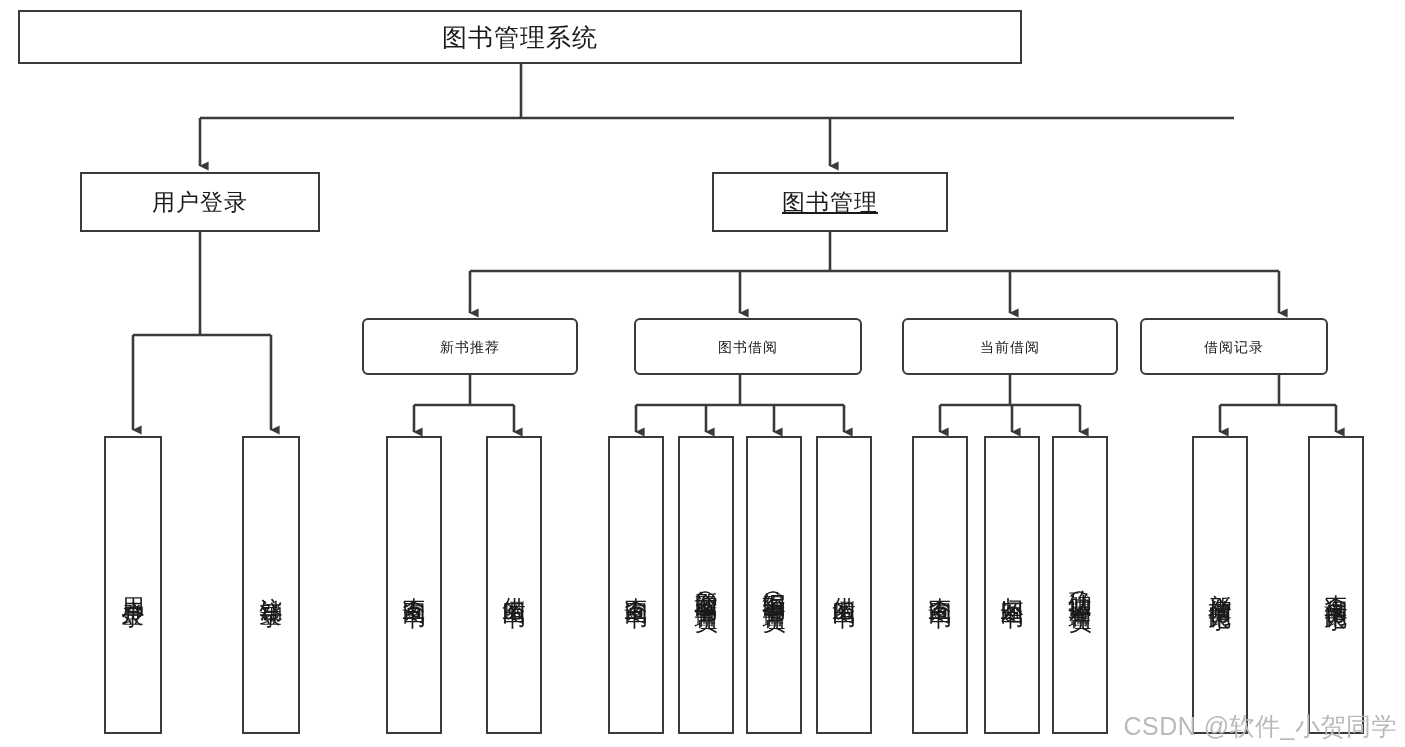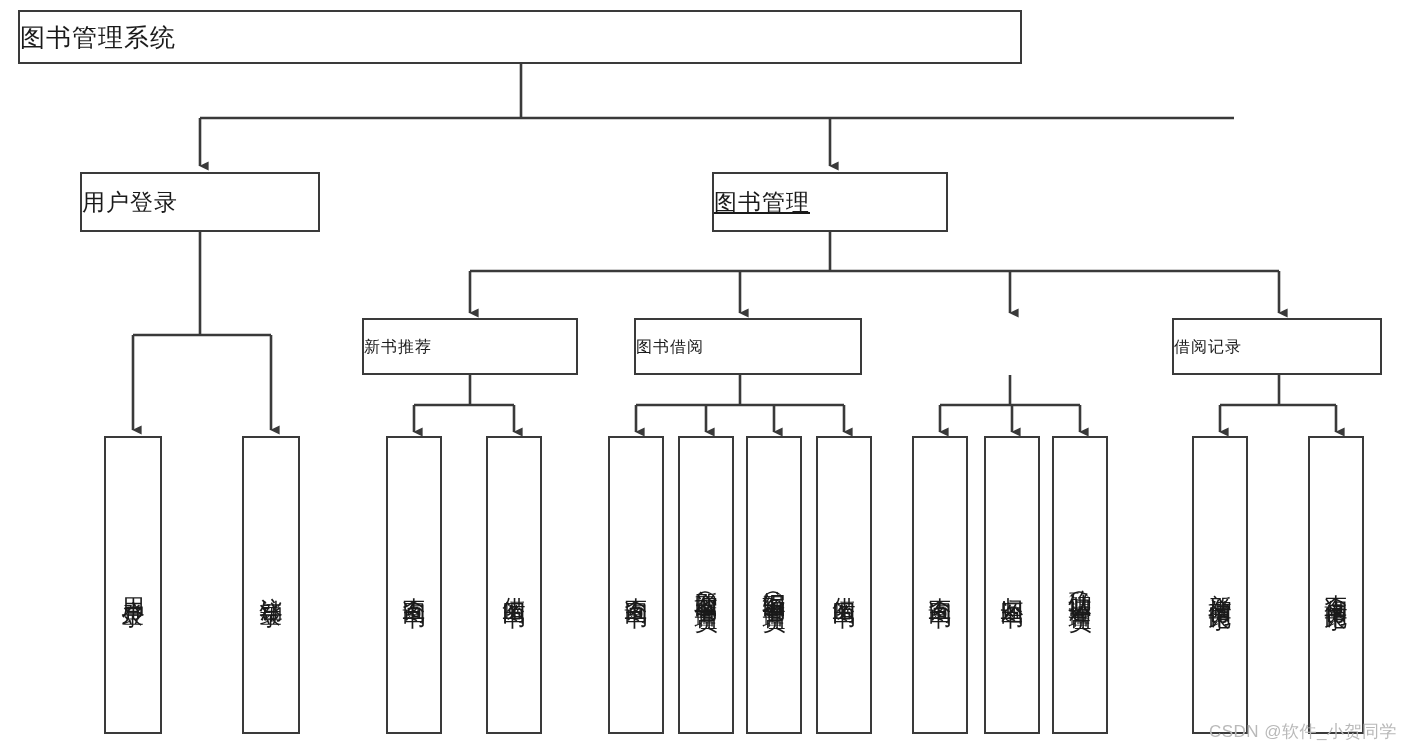--- a/index.html
+++ b/index.html
@@ -21,46 +21,47 @@
     pointer-events:none;
   }
   .node{
     position:absolute;
     box-sizing:border-box;
     border:2.5px solid #3a3a3a;
     background:#ffffff;
     color:#1a1a1a;
     display:flex;
     align-items:center;
+    justify-content:center;
     text-align:center;
     z-index:2;
   }
   .node.root{ font-size:25px; letter-spacing:1px; }
   .node.lvl2{ font-size:23px; letter-spacing:1px; }
-  .node.lvl3{ font-size:16px; letter-spacing:1px; }
+  .node.lvl3{ font-size:14px; letter-spacing:1px;border-radius:6px; }
   .node.leaf{
     font-size:23px;
     align-items:center;
     justify-content:center;
     padding:4px 0;
   }
   .vtext{
     writing-mode:vertical-rl;
     text-orientation:upright;
     line-height:1.18;
     letter-spacing:3px;
     white-space:nowrap;
     display:block;
   }
   .htext{ display:block; line-height:1; }
   #watermark{
     position:absolute;
     right:8px;
     bottom:4px;
-    font-size:17px;
+    font-size:25px;
     color:#b9b9b9;
     letter-spacing:0.5px;
     z-index:5;
     white-space:nowrap;
     font-family:"Liberation Sans","DejaVu Sans",sans-serif;
   }
 </style>
 </head>
 <body>
 
@@ -126,21 +127,24 @@
   <div class="node lvl2" style="left:712px;top:172px;width:236px;height:60px;text-decoration:underline;">
     <span class="htext">图书管理</span>
   </div>
 
   <div class="node lvl3" style="left:362px;top:318px;width:216px;height:57px;">
     <span class="htext">新书推荐</span>
   </div>
   <div class="node lvl3" style="left:634px;top:318px;width:228px;height:57px;">
     <span class="htext">图书借阅</span>
   </div>
-  <div class="node lvl3" style="left:1172px;top:318px;width:210px;height:57px;">
+  <div class="node lvl3" style="left:902px;top:318px;width:216px;height:57px;">
+    <span class="htext">当前借阅</span>
+  </div>
+  <div class="node lvl3" style="left:1140px;top:318px;width:188px;height:57px;">
     <span class="htext">借阅记录</span>
   </div>
 
   <div class="node leaf" style="left:104px;top:436px;width:58px;height:298px;">
     <span class="vtext">用户登录</span>
   </div>
   <div class="node leaf" style="left:242px;top:436px;width:58px;height:298px;">
     <span class="vtext">注销登录</span>
   </div>
 

